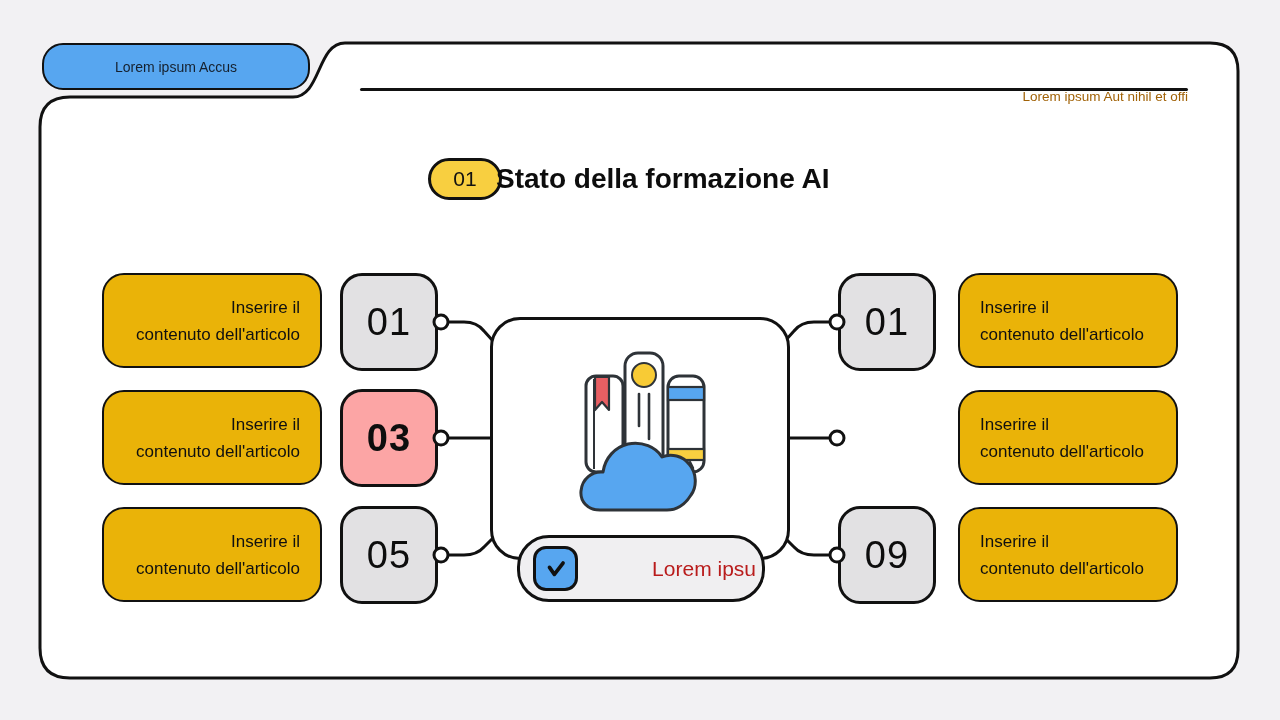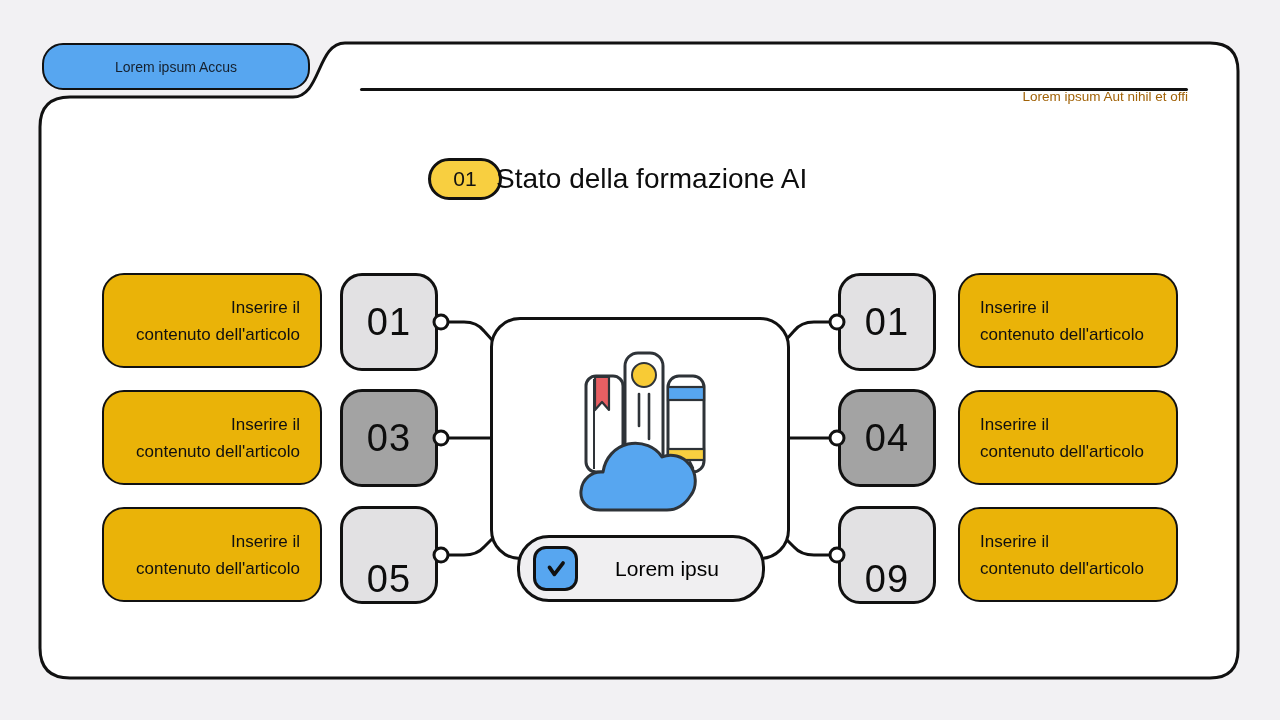--- a/index.html
+++ b/index.html
@@ -19,60 +19,60 @@
   }
   .subtitle{top:61px;right:92px;font-size:13.5px;color:#a16207;margin-top:28px;}
   .subtitle-rule{left:360px;top:88px;width:828px;height:2.5px;background:#111;border-radius:2px;}
 
   
   .title-badge{
     left:428px;top:158px;width:74px;height:42px;box-sizing:border-box;
     background:#f8cf40;border:3px solid #111;border-radius:21px;
     display:flex;align-items:center;justify-content:center;font-size:21px;color:#111;
   }
-  .title-text{left:496px;top:161px;font-size:28px;line-height:36px;font-weight:400;color:#0d0d0d;white-space:nowrap;}
+  .title-text{left:496px;top:161px;font-size:28px;line-height:36px;font-weight:700;color:#0d0d0d;white-space:nowrap;}
 
   
   .text-box{
     width:220px;height:95px;box-sizing:border-box;background:#eab308;
     border:2.5px solid #111;border-radius:22px;
     display:flex;flex-direction:column;justify-content:center;
     font-size:17px;line-height:27px;
   }
   .text-box.align-right{text-align:right;padding-right:20px;padding-left:12px;}
   .text-box.align-left{text-align:left;padding-left:20px;padding-right:12px;}
   .num-box{
     width:98px;height:98px;box-sizing:border-box;
     border:3px solid #111;border-radius:22px;
     display:flex;align-items:center;justify-content:center;
     font-size:38px;letter-spacing:1px;color:#0d0d0d;
   }
   .shade-dark{background:#e2e1e3;}
-  .shade-light{background:#a3a3a3;}
+  .shade-light{background:#fca5a5;font-weight:bold;}
 
   .tb-l{left:102px;} .nb-l{left:340px;} .nb-r{left:838px;} .tb-r{left:958px;}
   .row1t{top:273px;} .row2t{top:390px;} .row3t{top:507px;}
-  .row1n{top:273px;} .row2n{top:389px;} .row3n{top:506px;align-items:flex-end;}
+  .row1n{top:273px;} .row2n{top:389px;} .row3n{top:506px;}
 
   
   .center-card{
     left:490px;top:317px;width:300px;height:243px;box-sizing:border-box;
     background:#fff;border:3px solid #111;border-radius:30px;
   }
   .center-bar{
     left:517px;top:535px;width:248px;height:67px;box-sizing:border-box;
     background:#f0eff1;border:3px solid #111;border-radius:32px;
     display:flex;align-items:center;padding-left:13px;
   }
   .checkbox{
     width:45px;height:45px;box-sizing:border-box;flex:0 0 auto;
     background:#57a6f0;border:3px solid #111;border-radius:13px;
     display:flex;align-items:center;justify-content:center;
   }
-  .bar-label{flex:1;text-align:center;font-size:21px;color:#000000;padding-right:6px;}
+  .bar-label{flex:1;text-align:right;font-size:21px;color:#b91c1c;padding-right:6px;}
   .no-events{pointer-events:none;}
 </style>
 </head>
 <body>
 
 <div class="stage">
 
   <svg class="abs" width="1280" height="720" viewBox="0 0 1280 720">
     <path d="M 345 43 H 1210 Q 1238 43 1238 71 V 650 Q 1238 678 1210 678 H 70 Q 40 678 40 648 V 127 Q 40 97 70 97 H 293 C 321 97 317 43 345 43 Z" fill="#ffffff" stroke="#111111" stroke-width="3"></path>
   </svg>
@@ -106,23 +106,20 @@
   </div>
   <div class="abs num-box shade-light nb-l row2n">
     <span>03</span>
   </div>
   <div class="abs num-box shade-dark nb-l row3n">
     <span>05</span>
   </div>
 
   <div class="abs num-box shade-dark nb-r row1n">
     <span>01</span>
-  </div>
-  <div class="abs num-box shade-light nb-r row2n">
-    <span>04</span>
   </div>
   <div class="abs num-box shade-dark nb-r row3n">
     <span>09</span>
   </div>
 
   <div class="abs text-box align-left tb-r row1t">
     <div>Inserire il</div>
     <div>contenuto dell'articolo</div>
   </div>
   <div class="abs text-box align-left tb-r row2t">

